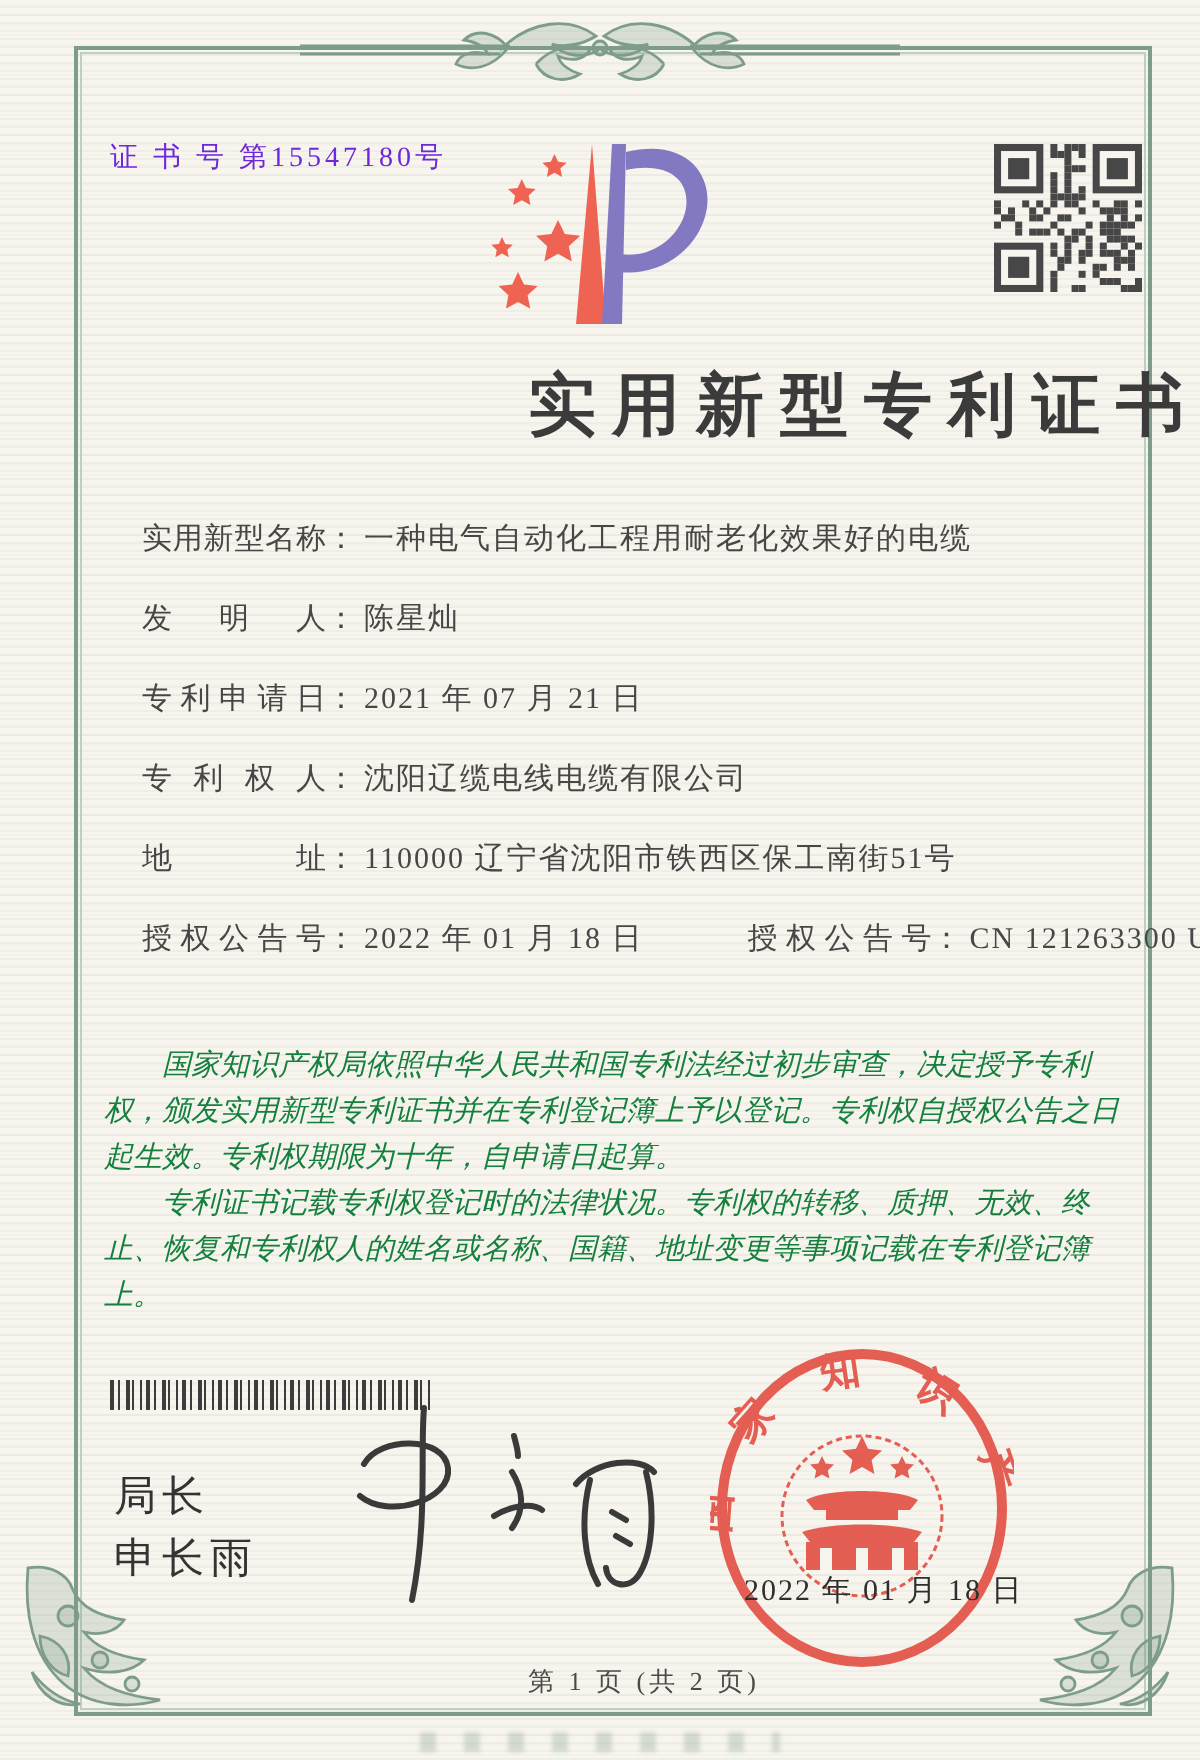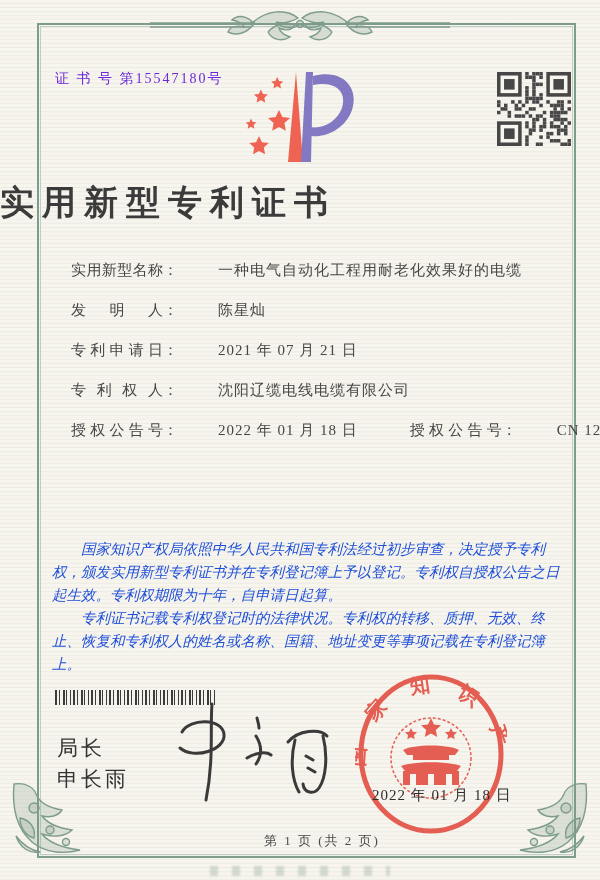--- a/index.html
+++ b/index.html
@@ -19,32 +19,32 @@
   .frame-inner{position:absolute;inset:1px;border:1px solid #bccfc2;}
   
   .ornament-top{position:absolute;left:150px;top:2px;width:300px;height:44px;}
   .corner-ornament{position:absolute;width:78px;height:78px;}
   .corner-bl{left:6px;top:778px;}
   .corner-br{left:516px;top:778px;transform:scaleX(-1);}
   
   .cert-no{position:absolute;left:55px;top:70px;font-size:14px;letter-spacing:2px;color:#6d28d9;}
   .logo{position:absolute;left:233px;top:60px;width:134px;height:106px;}
   .qr{position:absolute;left:497px;top:72px;width:74px;height:74px;}
-  .title{position:absolute;left:0;top:180px;width:600px;text-align:left;
+  .title{position:absolute;left:0;top:180px;width:600px;text-align:right;
          font-size:34px;font-weight:600;letter-spacing:8px;color:#3b3b3b;}
   
   .fields{position:absolute;left:55px;top:250px;width:505px;}
   .field-row{height:40px;line-height:40px;font-size:15px;color:#474747;white-space:nowrap;}
   .flabel{display:inline-block;width:92px;text-align:justify;text-align-last:justify;vertical-align:top;margin-left:16px;}
   .colon{display:inline-block;margin-right:4px;}
-  .fvalue{letter-spacing:1px;margin-left:36px;}
+  .fvalue{letter-spacing:1px;}
   .pair2{margin-left:36px;}
   
   .legal{position:absolute;left:52px;top:522px;width:510px;font-size:14.5px;line-height:23px;
-         color:#1d4ed8;font-style:italic;margin-top:16px;}
+         color:#15803d;font-style:italic;}
   .legal p{margin:0;text-indent:2em;}
   
   .barcode{position:absolute;left:55px;top:690px;width:162px;height:15px;
     background:repeating-linear-gradient(90deg,#3c3c3c 0 2px,transparent 2px 4px,#3c3c3c 4px 5px,
       transparent 5px 8px,#3c3c3c 8px 10px,transparent 10px 11px,#3c3c3c 11px 12px,transparent 12px 15px,
       #3c3c3c 15px 16px,transparent 16px 18px);}
   .signer{position:absolute;left:57px;top:733px;font-size:21px;letter-spacing:3px;color:#333;line-height:31px;}
   .signature{position:absolute;left:160px;top:698px;width:180px;height:112px;}
   .seal{position:absolute;left:355px;top:670px;width:152px;height:168px;opacity:0.88;}
   .seal-date{position:absolute;left:372px;top:786px;font-size:15px;letter-spacing:1px;color:#2e2e2e;z-index:5;}
@@ -257,20 +257,23 @@
     <div class="field-row">
       <span class="flabel">发明人</span><span class="colon">：</span><span class="fvalue">陈星灿</span>
     </div>
     <div class="field-row">
       <span class="flabel">专利申请日</span><span class="colon">：</span><span class="fvalue">2021 年 07 月 21 日</span>
     </div>
     <div class="field-row">
       <span class="flabel">专利权人</span><span class="colon">：</span><span class="fvalue">沈阳辽缆电线电缆有限公司</span>
     </div>
     <div class="field-row">
+      <span class="flabel">地址</span><span class="colon">：</span><span class="fvalue">110000  辽宁省沈阳市铁西区保工南街51号</span>
+    </div>
+    <div class="field-row">
       <span class="flabel">授权公告号</span><span class="colon">：</span><span class="fvalue">2022 年 01 月 18 日</span><span class="pair2"><span class="flabel">授权公告号</span><span class="colon">：</span><span class="fvalue">CN 121263300 U</span></span>
     </div>
   </div>
 
   <div class="legal">
     <p>国家知识产权局依照中华人民共和国专利法经过初步审查，决定授予专利权，颁发实用新型专利证书并在专利登记簿上予以登记。专利权自授权公告之日起生效。专利权期限为十年，自申请日起算。</p>
     <p>专利证书记载专利权登记时的法律状况。专利权的转移、质押、无效、终止、恢复和专利权人的姓名或名称、国籍、地址变更等事项记载在专利登记簿上。</p>
   </div>
 
   <div class="barcode"></div>

